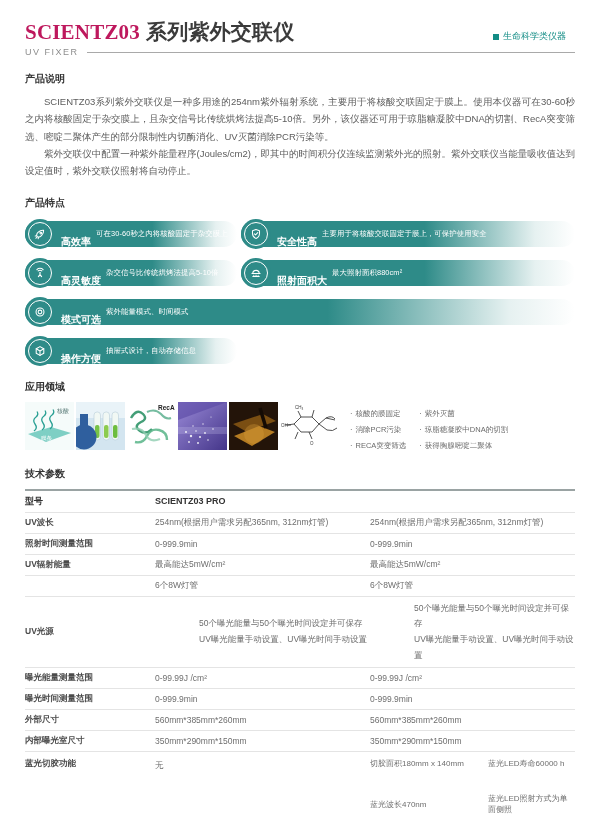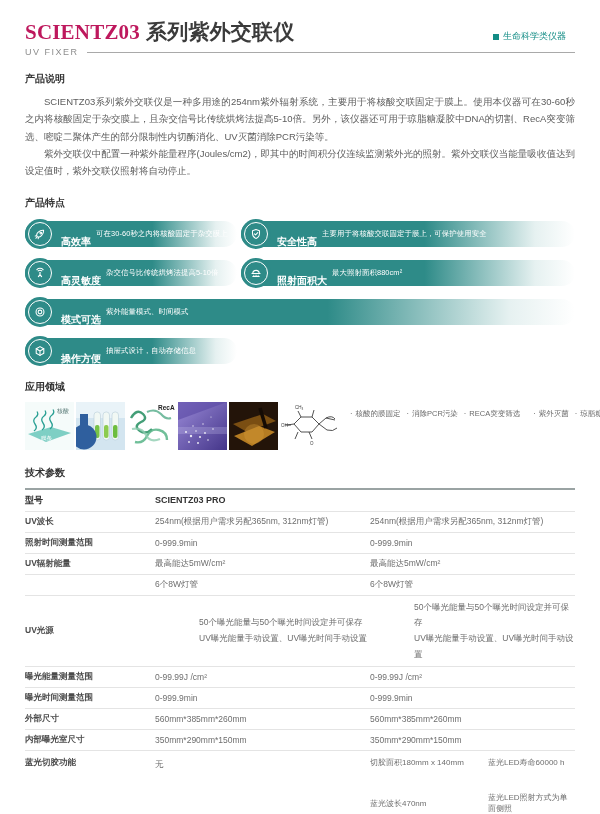--- a/index.html
+++ b/index.html
@@ -37,21 +37,21 @@
   .ring svg { width:14px; height:14px; stroke:#fff; fill:none; stroke-width:1.8; stroke-linecap:round; stroke-linejoin:round; }
   .feat .t { color:#fff; font-weight:bold; font-size:10px; margin:16px 5px 0 6px; white-space:nowrap; }
   .feat .d { color:#fff; font-size:7.4px; white-space:nowrap; letter-spacing:.1px; }
 
   
   .app-row { margin-top:8px; display:flex; }
   .app-imgs { display:flex; gap:2px; }
   .app-img { height:48px; flex:none; }
   .app-img svg { display:block; }
   .app-bullets { display:flex; margin-left:10px; margin-top:7px; gap:13px; }
-  .b-col { display:flex; flex-direction:row; gap:6px; }
+  .b-col { display:flex; flex-direction:column; gap:6px; }
   .b-item { font-size:7.5px; color:#6a6a6a; white-space:nowrap; }
   .b-item::before { content:"·"; margin-right:3px; color:#6a6a6a; }
 
   
   .specs { margin-top:8px; border-top:2px solid #9aa3a3; border-bottom:2px solid #9aa3a3; }
   .sp-row { display:grid; grid-template-columns:130px 215px 1fr; align-items:center;
             border-bottom:1px solid #e4e4e4; padding:4px 0; font-size:8.5px; color:#6e6e6e; min-height:17px; }
   .sp-row:last-child { border-bottom:none; }
   .sp-row .lab { font-weight:bold; color:#4b4b4b; }
   .sp-row.head { font-size:9px; }

